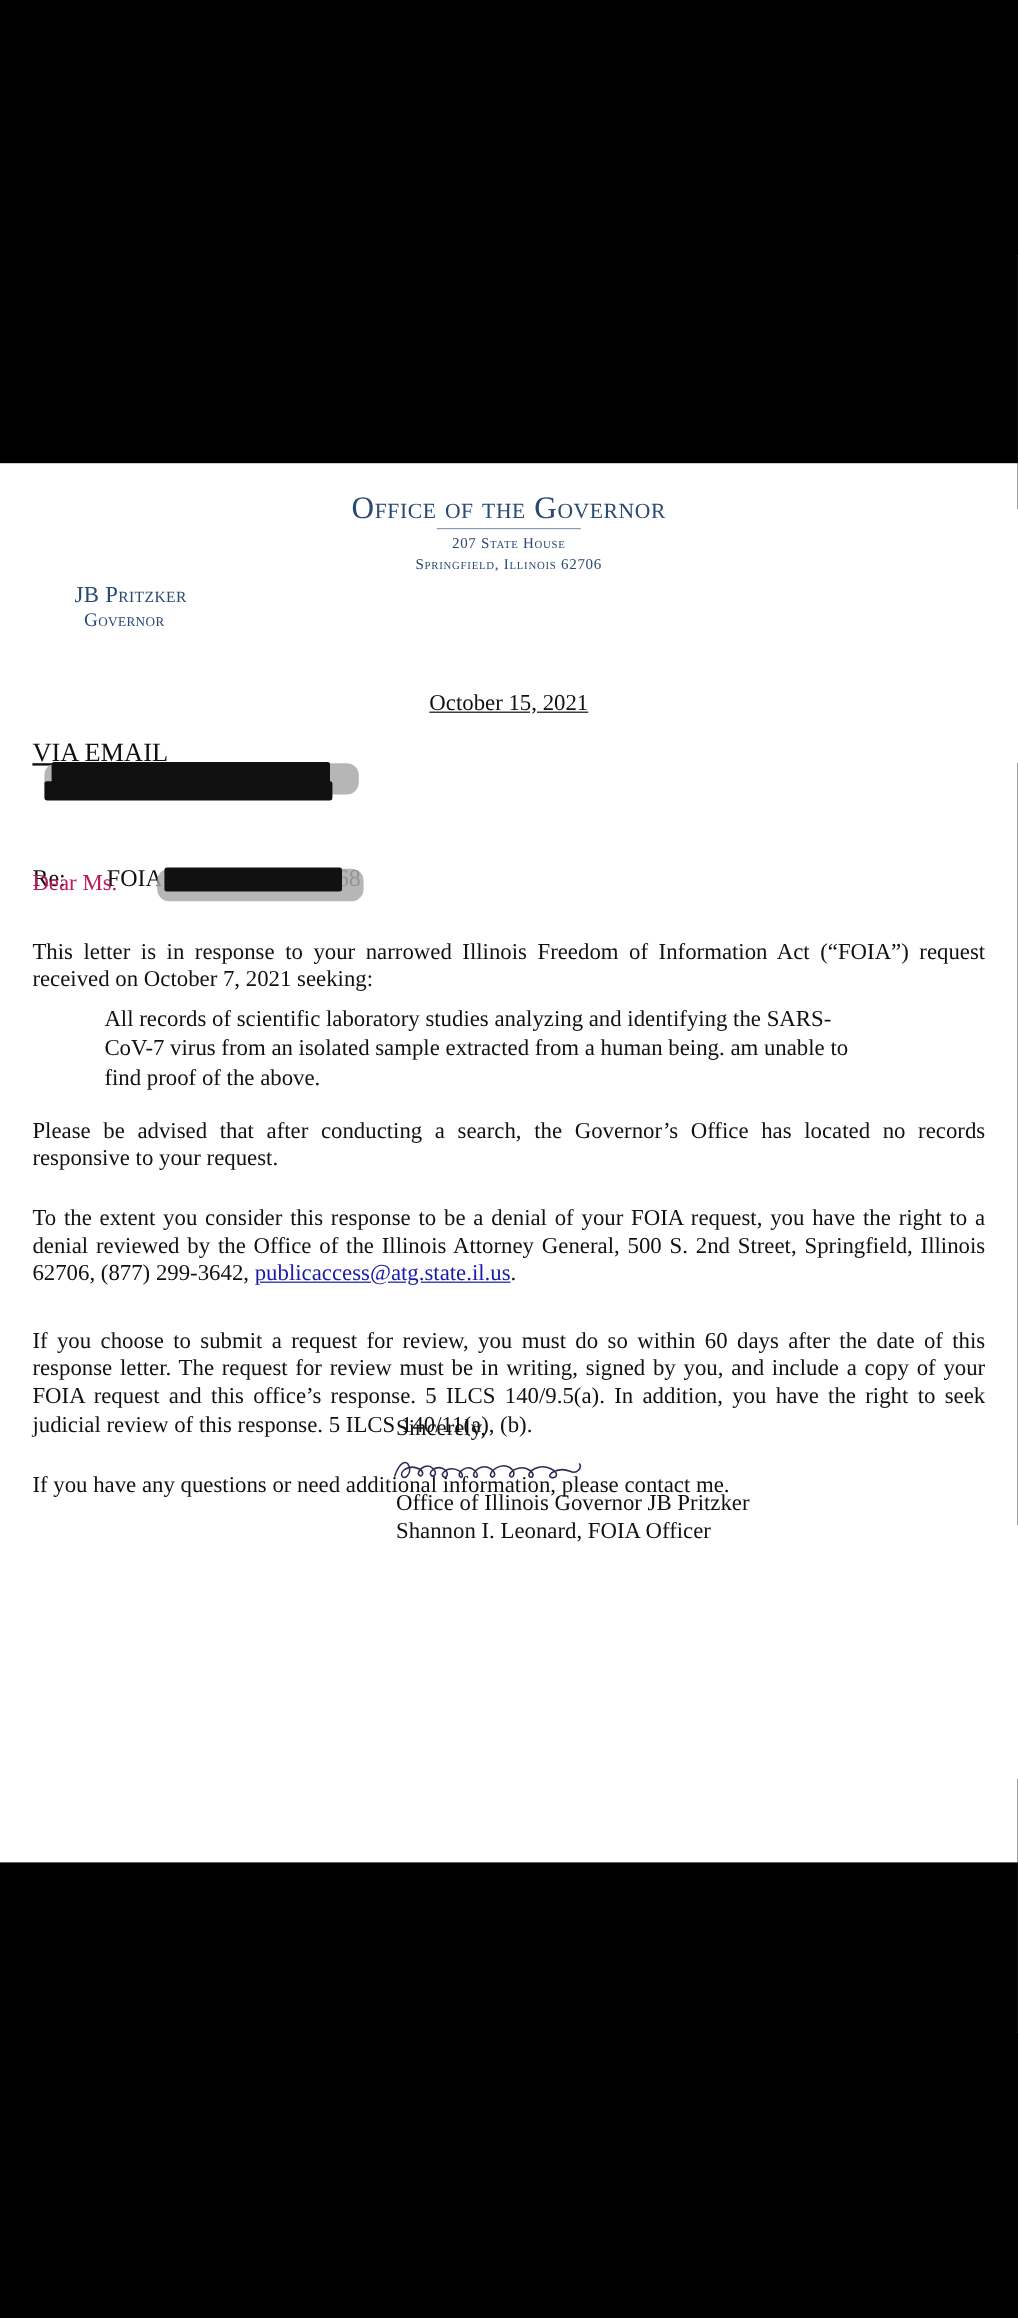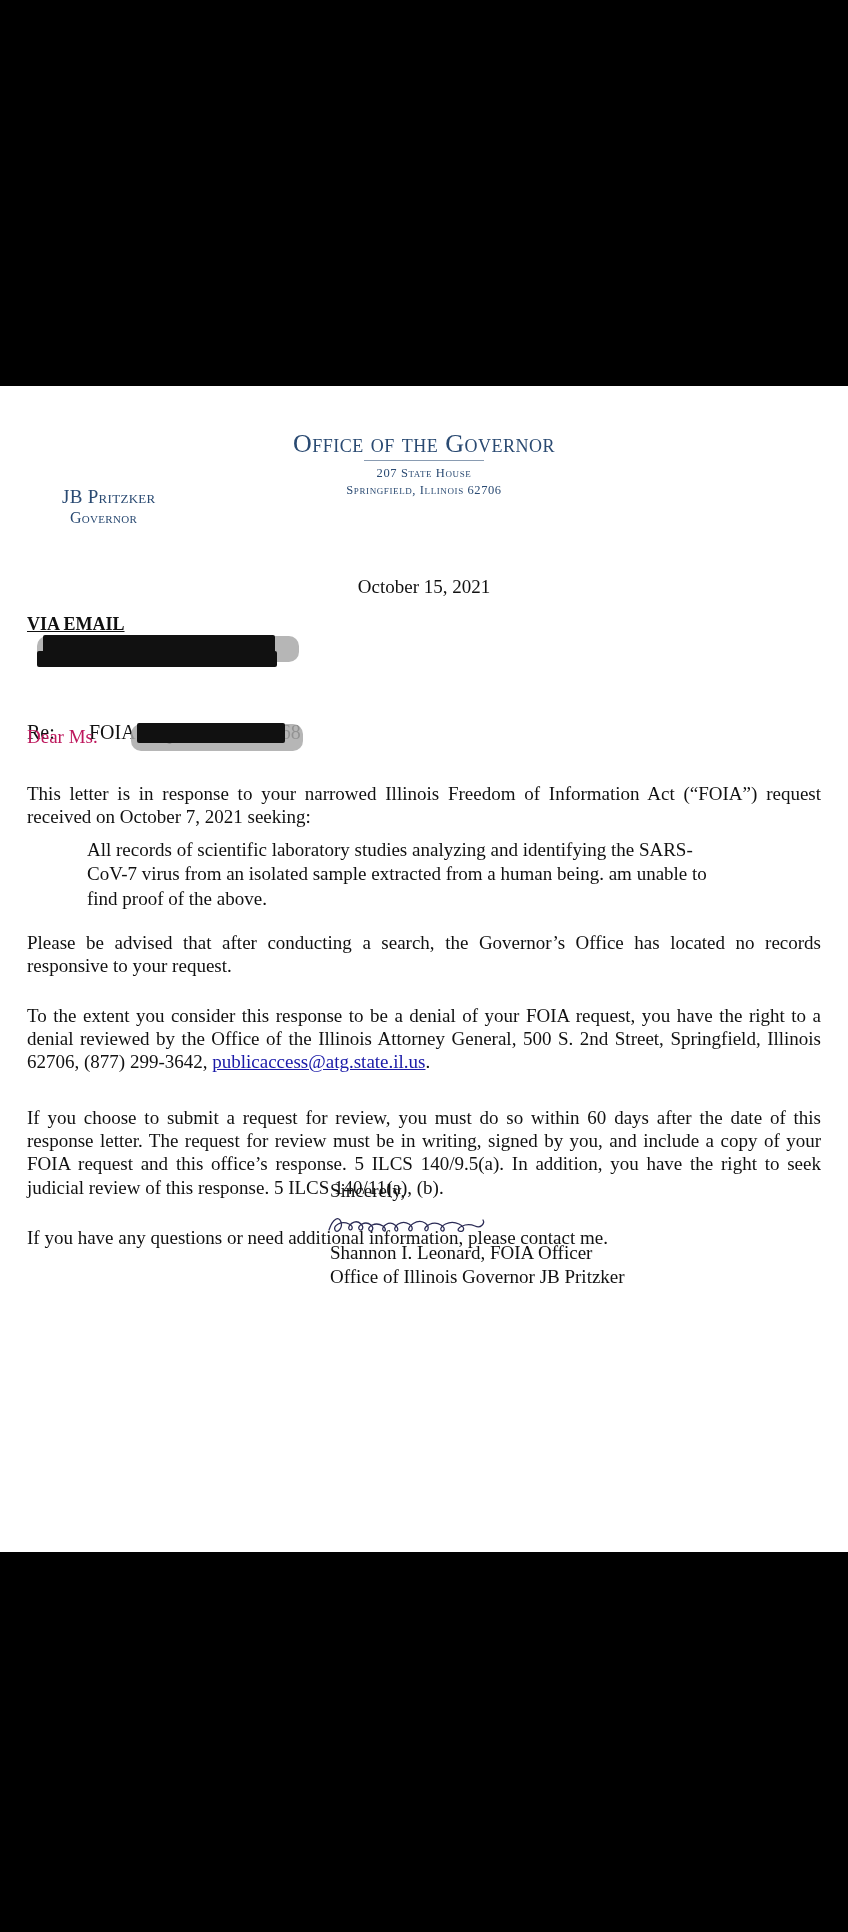--- a/index.html
+++ b/index.html
@@ -31,21 +31,21 @@
     box-sizing: border-box;
   }
   .letter-inner {
     position: relative;
     width: 848px;
     height: 1166px;
   }
   
   .letterhead {
     text-align: center;
-    padding-top: 44px;
+    padding-top: 24px;
   }
   .gov-title {
     font-family: "Liberation Serif", serif;
     color: #2a4a72;
     font-size: 26px;
     letter-spacing: 0.5px;
     font-variant: small-caps;
     font-weight: normal;
     line-height: 1.05;
   }
@@ -89,27 +89,28 @@
     width: 794px;
   }
   .date-line {
     position: absolute;
     left: 0;
     top: 190px;
     width: 794px;
     text-align: center;
     font-size: 19px;
     color: #111;
+    text-decoration: underline;
   }
   .via-email {
     position: absolute;
     left: 0px;
     top: 228px;
-    font-size: 18px;
-    font-weight: bold;
+    font-size: 22px;
+    font-weight: normal;
     text-decoration: underline;
     color: #111;
   }
   .redact {
     position: absolute;
     background: #111111;
     border-radius: 2px;
   }
   .redact-shadow {
     position: absolute;
@@ -230,19 +231,19 @@
         <p class="para" style="top:840px;">If you have any questions or need additional information, please contact me.</p>
       </div>
 
       <div class="sincerely">Sincerely,</div>
 
       <svg class="signature" viewBox="0 0 170 34">
         <path d="M4,22 C8,10 14,8 16,14 C18,20 12,26 10,22 C8,18 16,12 24,16 C30,19 26,24 24,21 C22,18 30,10 36,16 C40,20 36,24 34,21 C32,18 40,12 46,17 C50,21 46,25 44,22 C42,19 50,13 58,18 C62,21 60,25 58,22 C56,19 64,12 70,17 C75,21 72,25 70,22 C68,19 76,11 84,16 C90,20 86,25 84,22 C82,19 92,10 100,15 C106,19 102,25 100,22 C98,19 108,12 116,17 C122,21 118,25 116,22 C114,19 124,11 134,16 C142,20 138,25 134,23 C130,21 140,14 150,18 C156,21 160,15 158,12" fill="none" stroke="#2b2b55" stroke-width="1.3" stroke-linecap="round"></path>
       </svg>
 
       <div class="sig-name">
+        <div>Office of Illinois Governor JB Pritzker</div>
         <div>Shannon I. Leonard, FOIA Officer</div>
-        <div>Office of Illinois Governor JB Pritzker</div>
       </div>
 
     </div>
   </div>
 </div>
 
 </body></html>

